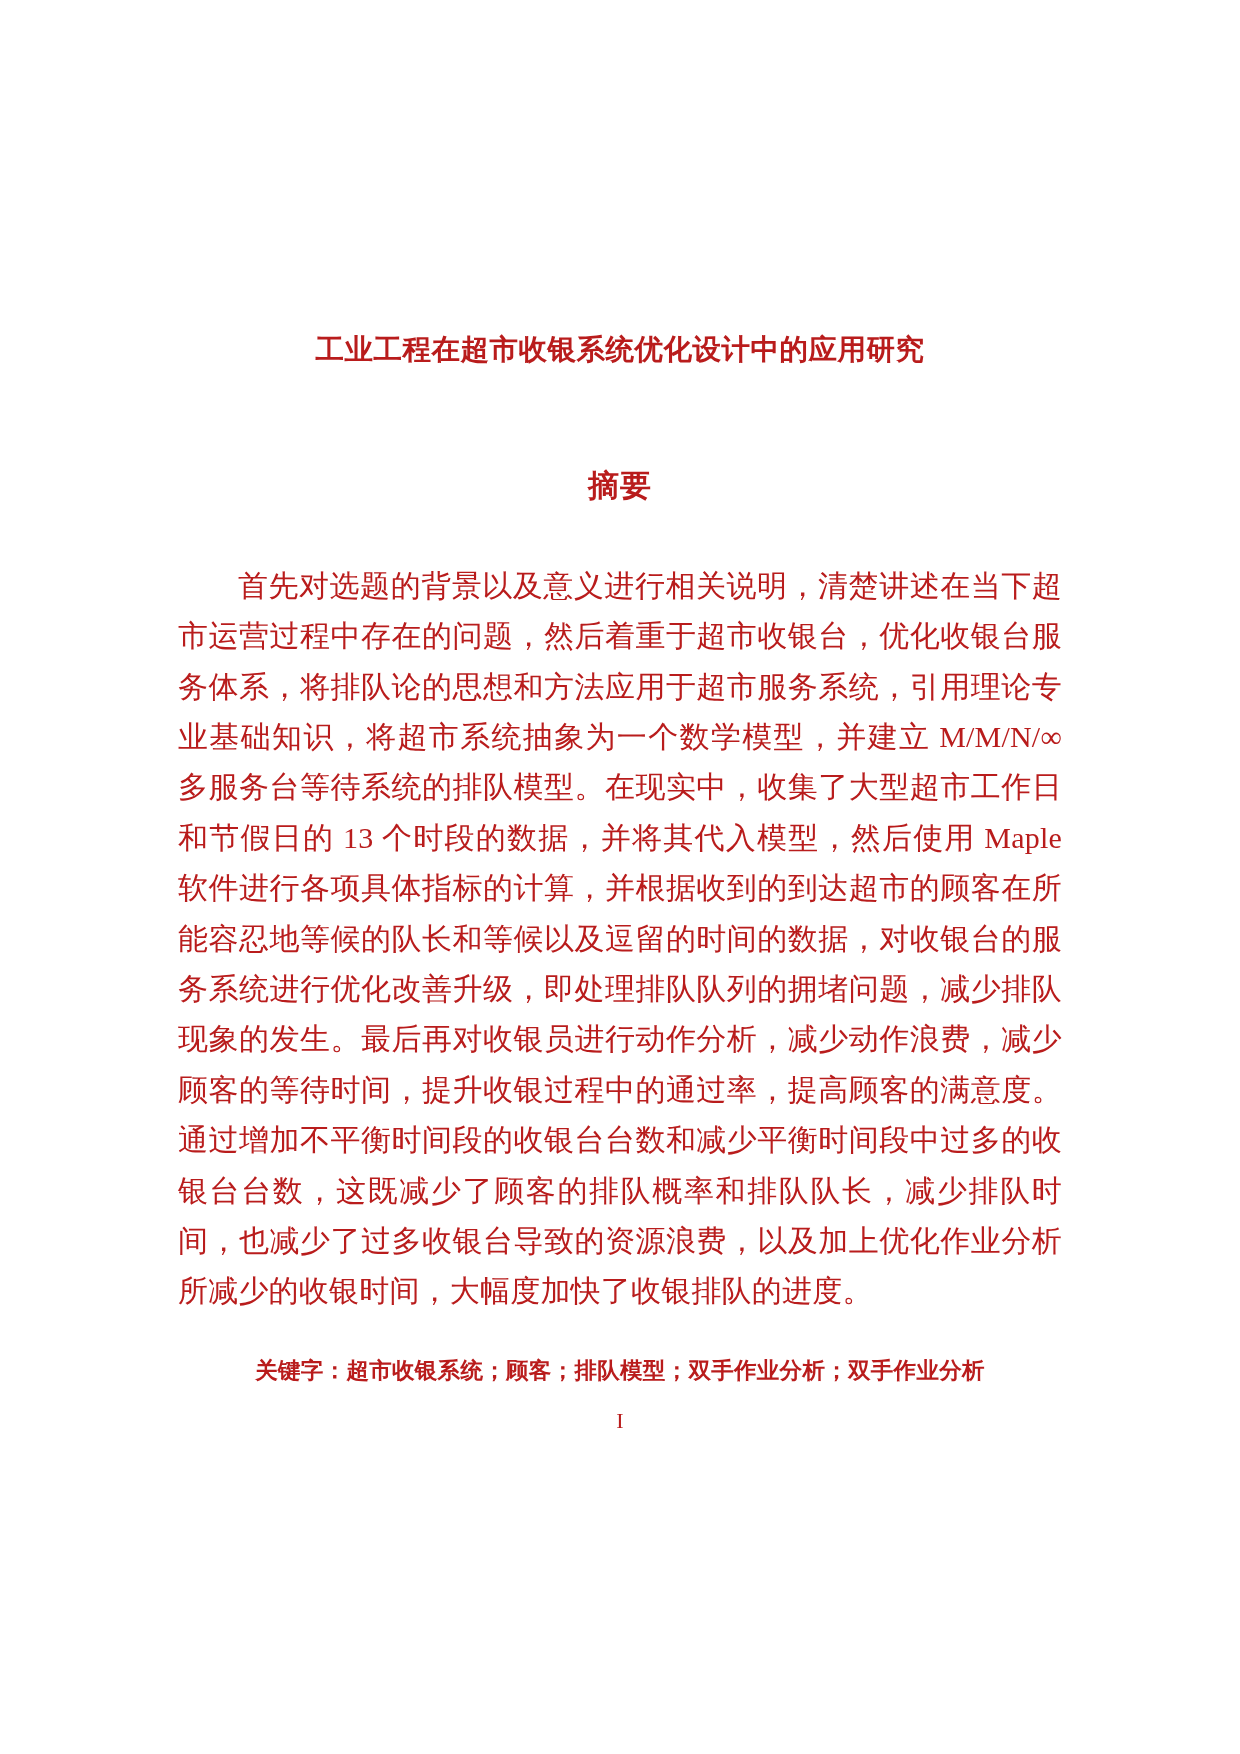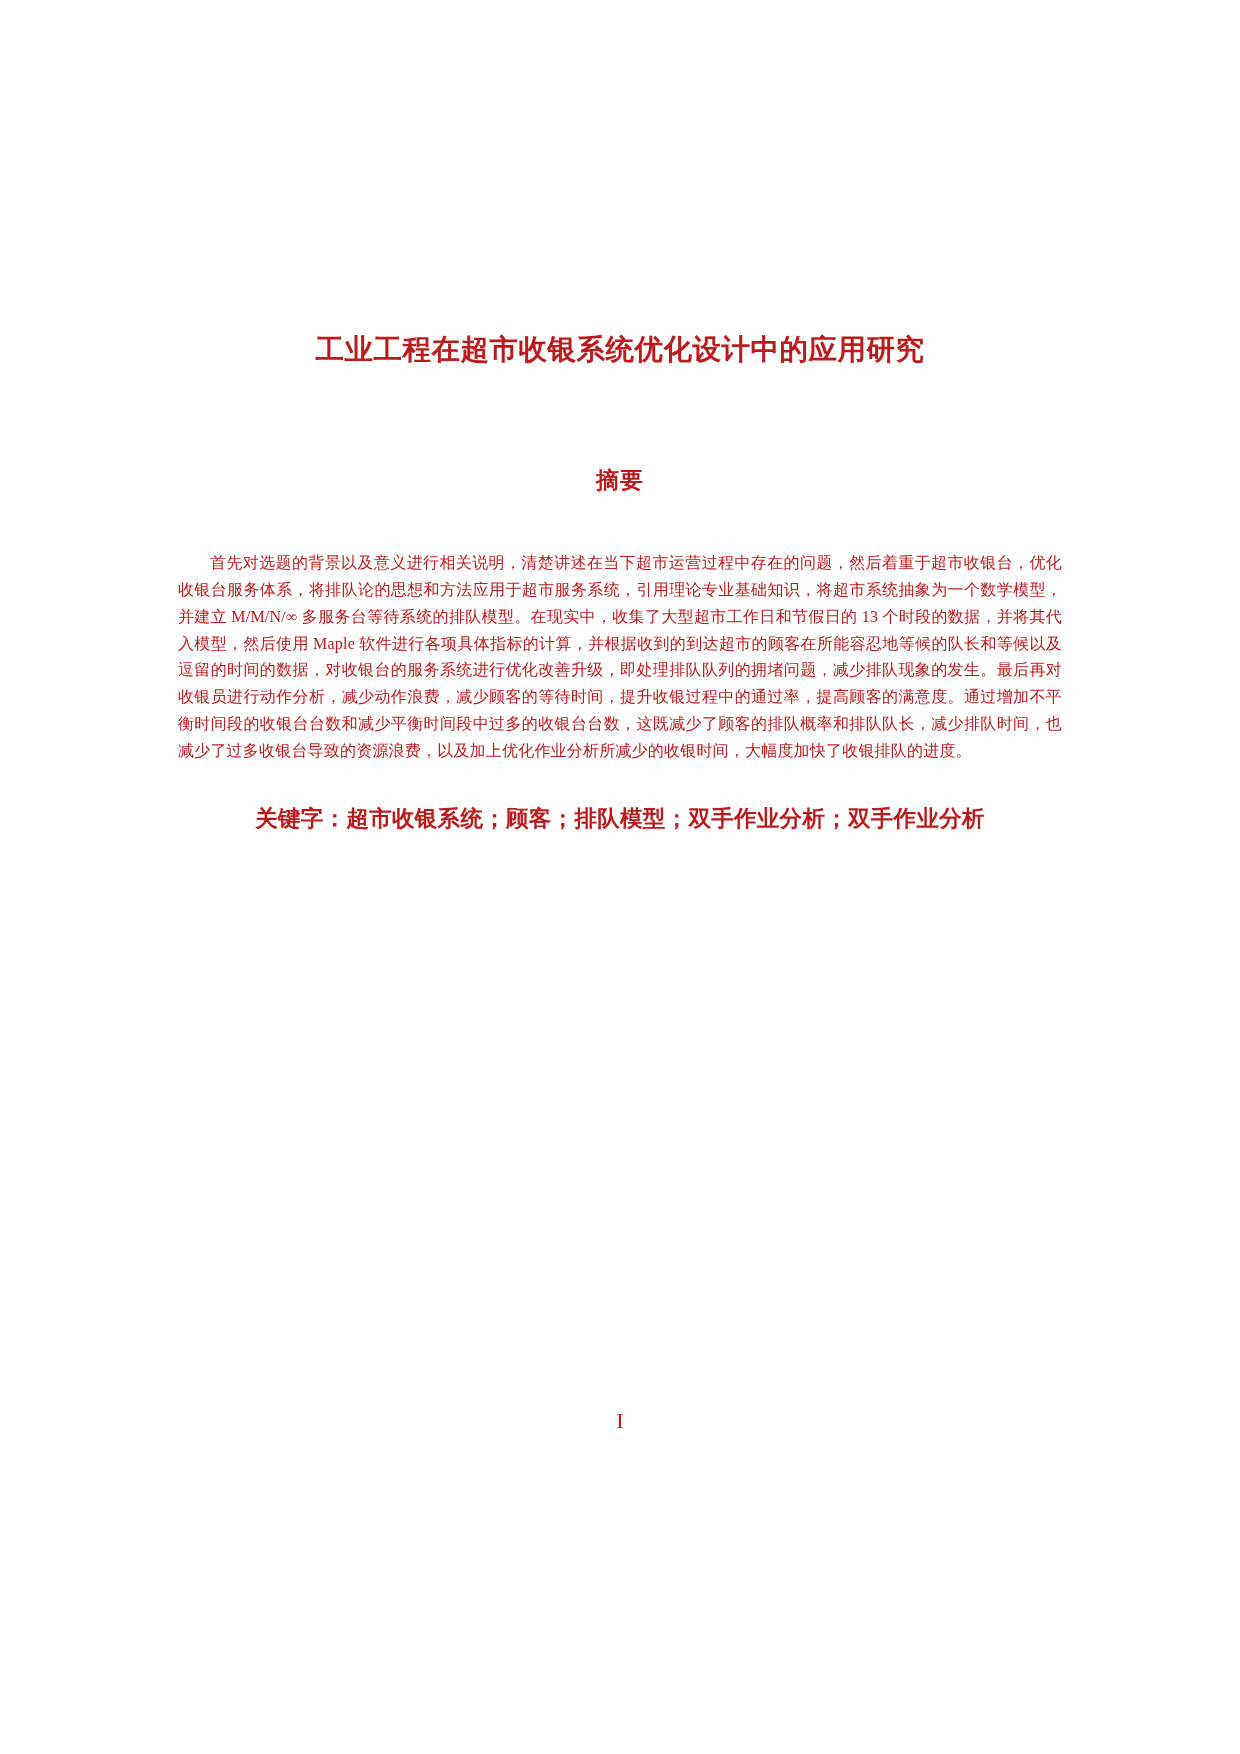--- a/index.html
+++ b/index.html
@@ -30,26 +30,26 @@
     font-weight: bold;
     font-size: 28.5px;
     letter-spacing: 0.5px;
     line-height: 1.4;
   }
   .abstract-heading {
     margin-top: 95px;
     text-align: center;
     font-family: "DejaVu Sans", "Liberation Sans", sans-serif;
     font-weight: bold;
-    font-size: 23px;
+    font-size: 31px;
     letter-spacing: 1px;
   }
   .abstract-body {
     margin-top: 54px;
-    font-size: 16px;
+    font-size: 30px;
     line-height: 1.68;
     text-align: justify;
     text-justify: inter-ideograph;
     text-indent: 2em;
     letter-spacing: 0.2px;
   }
   .keywords {
     margin-top: 38px;
     text-align: center;
     font-family: "DejaVu Sans", "Liberation Sans", sans-serif;

